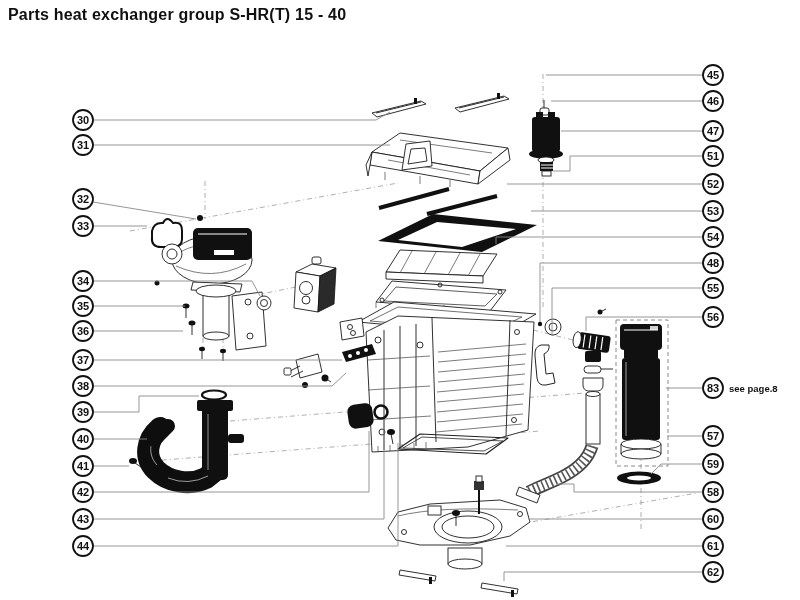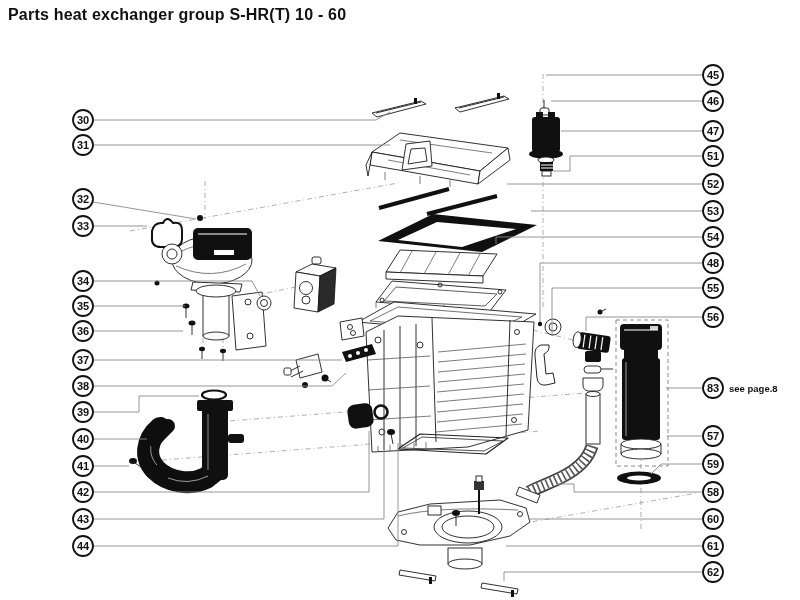--- a/index.html
+++ b/index.html
@@ -16,21 +16,21 @@
   .co-note{font-family:"Liberation Sans",sans-serif;font-size:9.5px;font-weight:bold;fill:#111;}
   .ln{stroke:#1a1a1a;stroke-width:.9;fill:none;}
   .lnf{stroke:#1a1a1a;stroke-width:.9;fill:#fff;}
   .blk{fill:#101010;stroke:none;}
   .thin{stroke:#444;stroke-width:.7;fill:none;}
 </style>
 </head>
 <body>
 
 <div class="page">
-  <h1 class="title">Parts heat exchanger group S-HR(T) 10 - 60</h1>
+  <h1 class="title">Parts heat exchanger group S-HR(T) 15 - 40</h1>
 
   <svg id="diagram" width="800" height="600" viewBox="0 0 800 600">
 
     <g id="projections">
       <path class="proj" d="M543,74 V310"></path>
       <path class="proj" d="M641,332 V532"></path>
       <path class="proj" d="M130,231 L398,183"></path>
       <path class="proj" d="M205,181 V219"></path>
       <path class="proj" d="M232,300 L296,287"></path>
       <path class="proj" d="M533,330 L577,341"></path>

